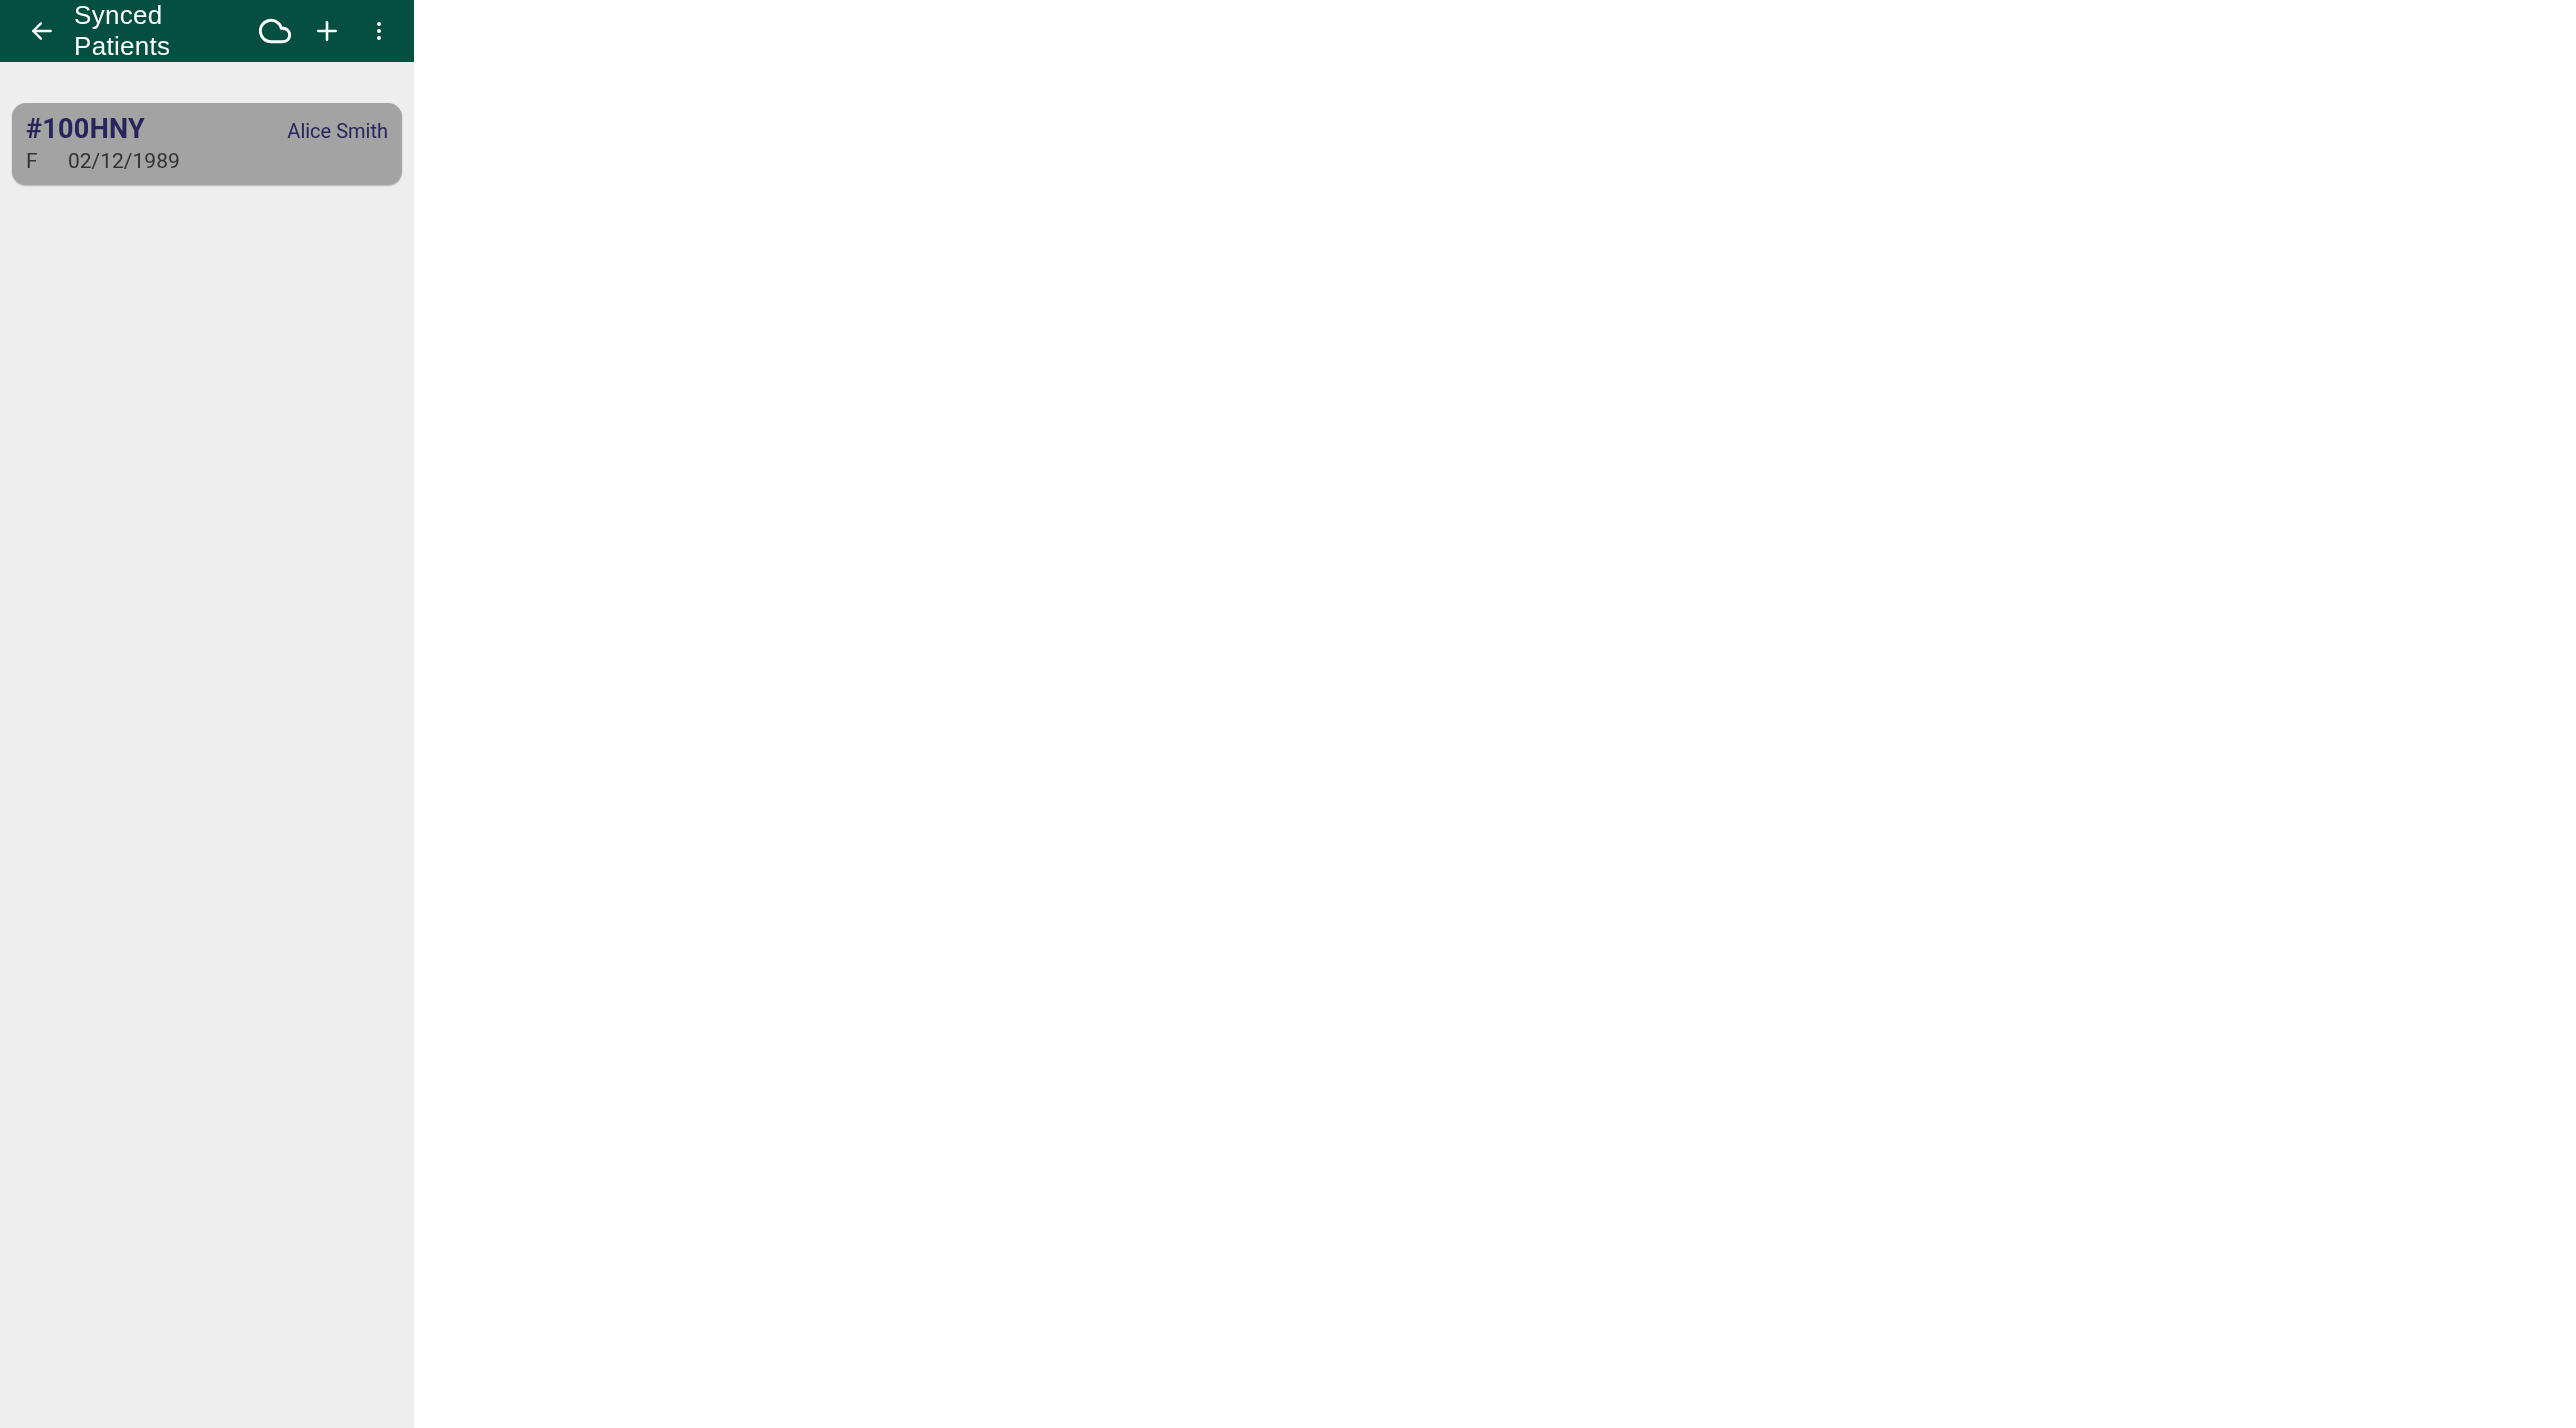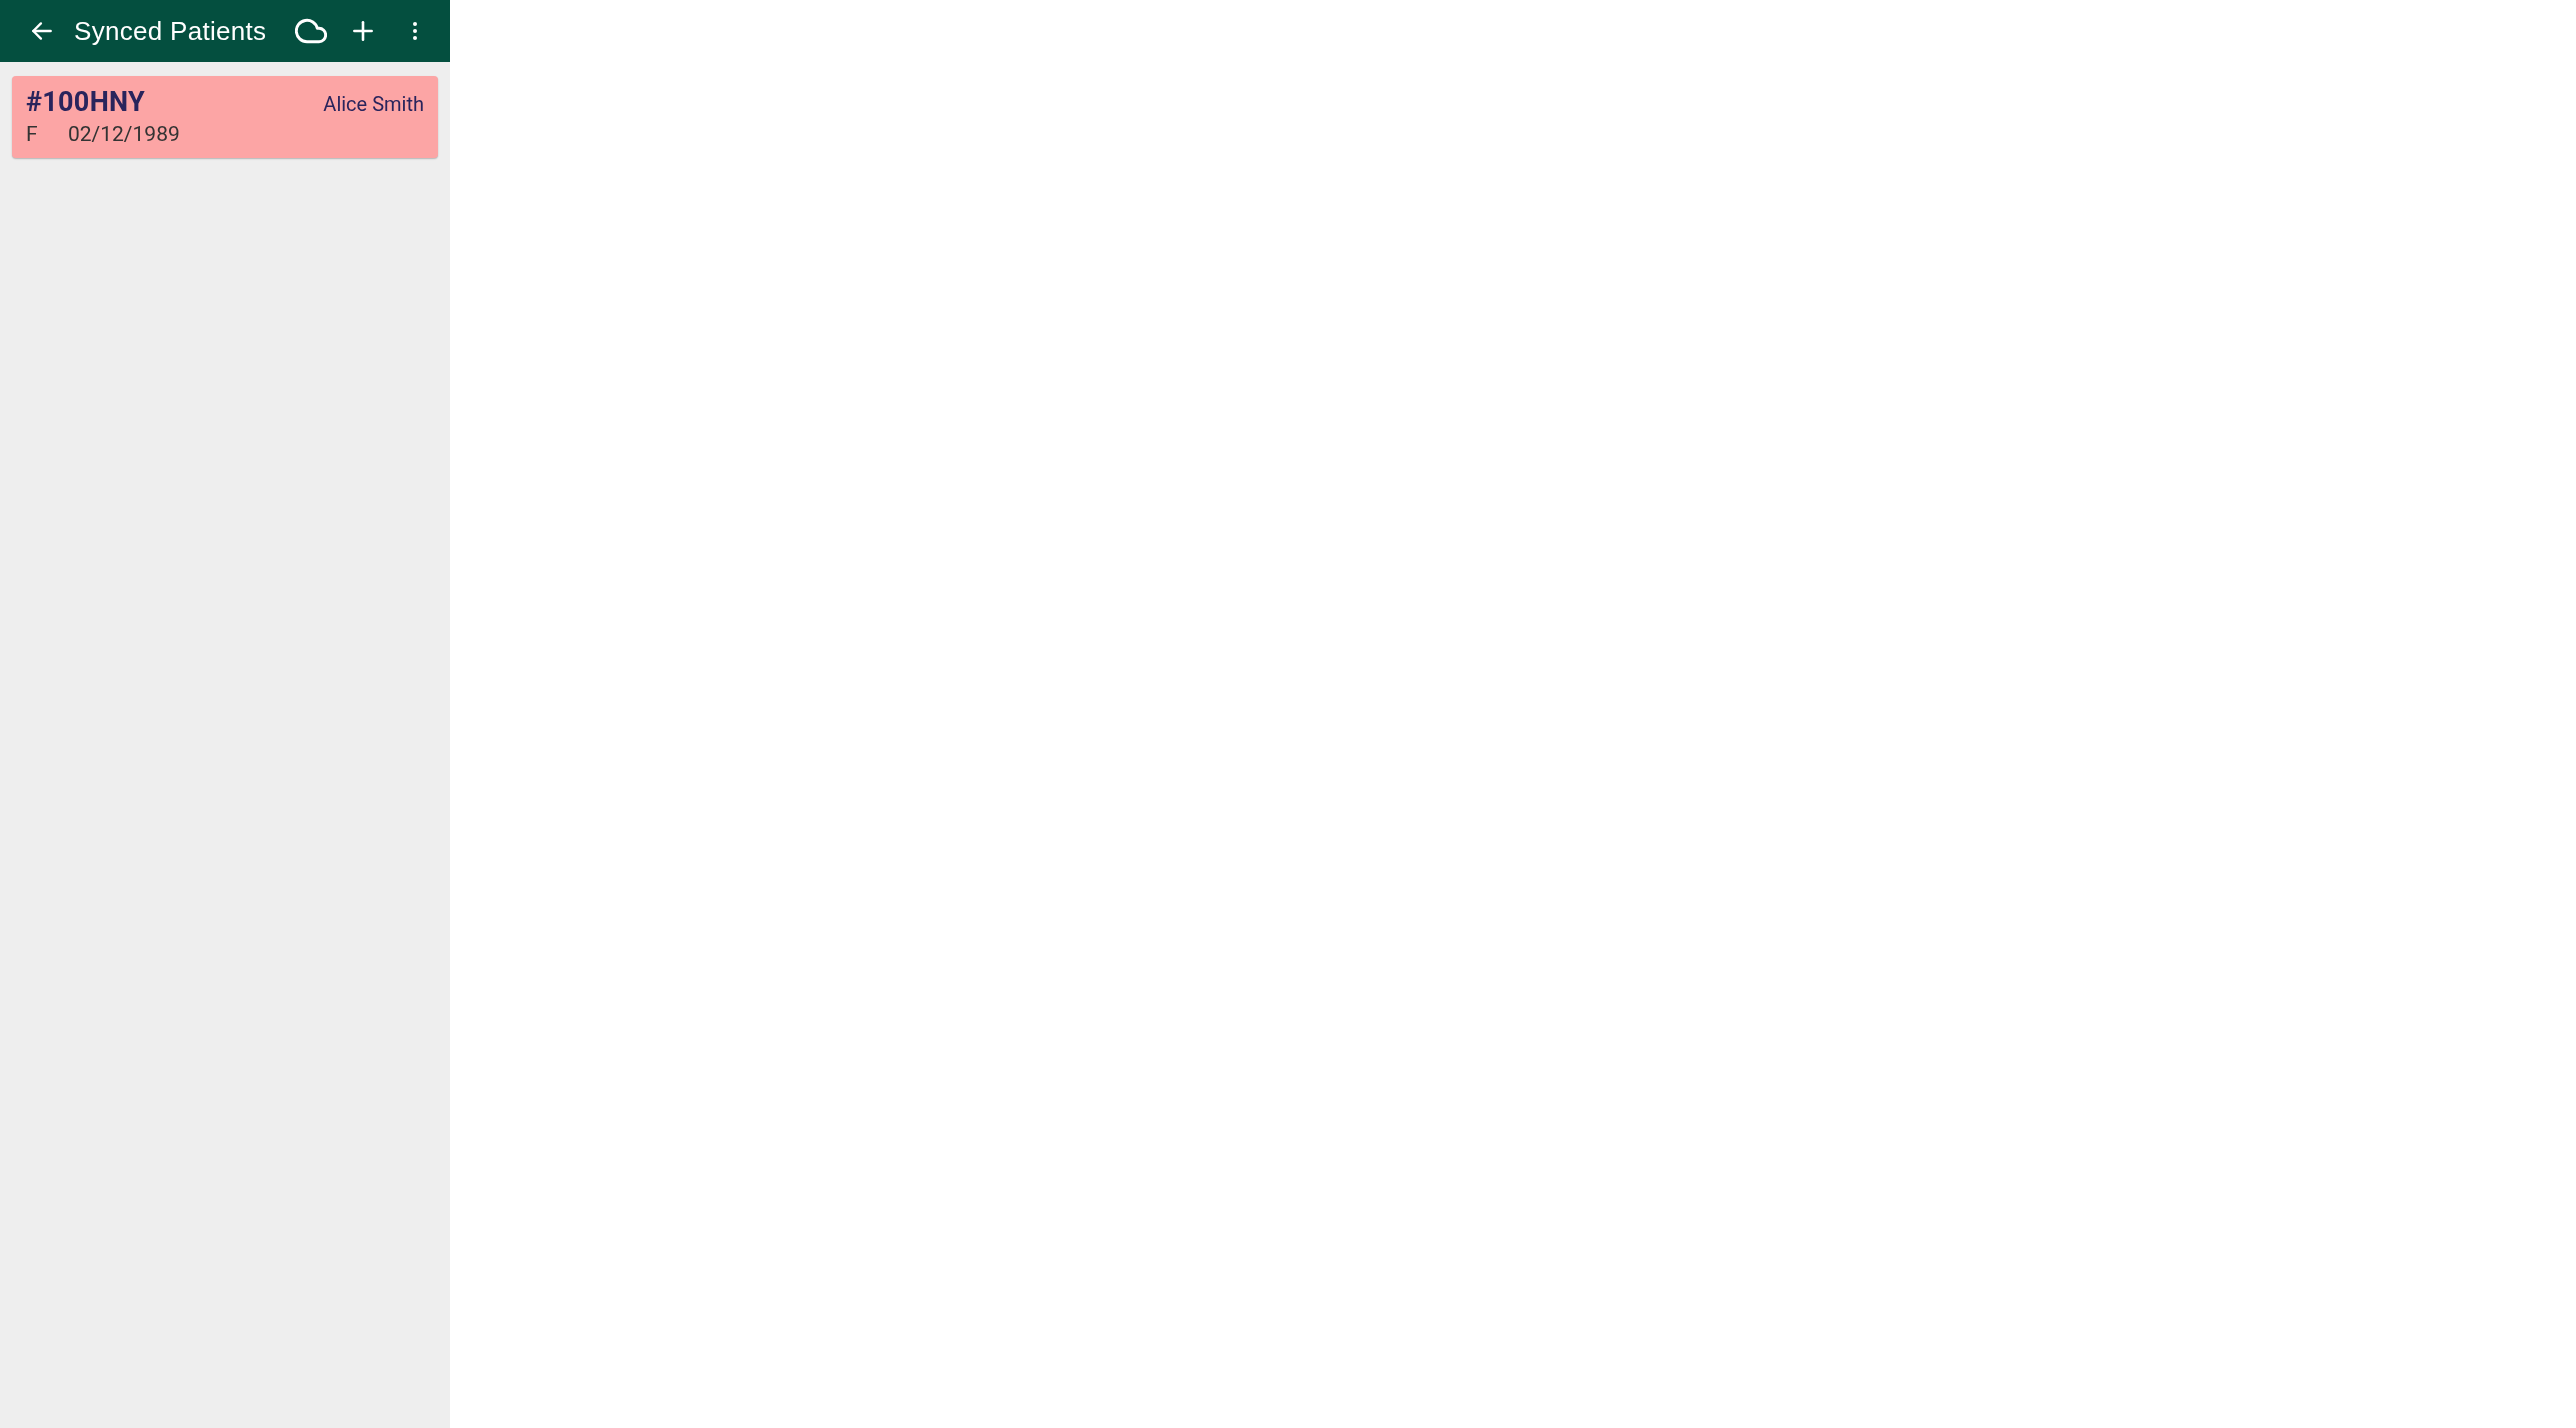--- a/index.html
+++ b/index.html
@@ -8,21 +8,21 @@
       box-sizing: border-box;
     }
     body {
       font-family: -apple-system, BlinkMacSystemFont, "Segoe UI", Roboto, Helvetica, Arial, sans-serif;
       background: #ffffff;
       width: 2576px;
       height: 1429px;
       overflow: hidden;
     }
     .app-panel {
-      width: 450px;
+      width: 414px;
       height: 100%;
       background: #eeeeee;
       display: flex;
       flex-direction: column;
     }
     .toolbar {
       background: #044f3f;
       height: 62px;
       display: flex;
       align-items: center;
@@ -59,25 +59,26 @@
       align-items: center;
       justify-content: center;
       cursor: pointer;
       color: #ffffff;
     }
     .content {
       flex: 1;
       padding: 14px 12px;
     }
     .patient-card {
-      background: #fca5a5;
-      border-radius: 4px;
+      background: #a3a3a3;
+      border-radius: 14px;
       padding: 10px 14px 12px 14px;
       box-shadow: 0 1px 2px rgba(0,0,0,0.15), 0 1px 1px rgba(0,0,0,0.1);
       cursor: pointer;
+      margin-top: 27px;
     }
     .card-row1 {
       display: flex;
       justify-content: space-between;
       align-items: baseline;
     }
     .patient-id {
       font-size: 27px;
       font-weight: 700;
       color: #29245c;

